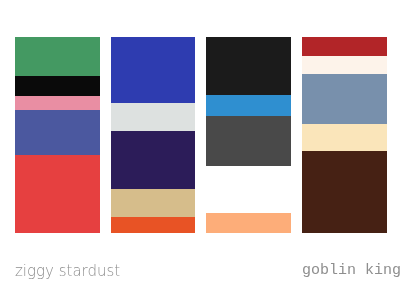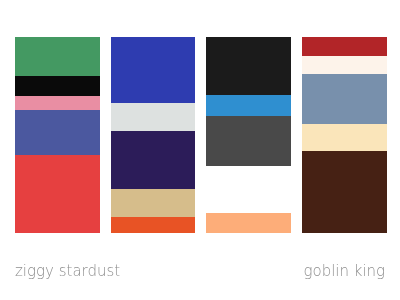--- a/index.html
+++ b/index.html
@@ -70,14 +70,14 @@
       <div class="swatch" title="#ffffff" style="background: rgb(255, 255, 255); height: 47.1px;"></div>
       <div class="swatch" title="#fdad79" style="background: rgb(253, 173, 121); height: 19.2px;"></div>
     </div>
     <div class="palette" style="left: 302px;">
       <div class="swatch" title="#b22528" style="background: rgb(178, 37, 40); height: 18.7px;"></div>
       <div class="swatch" title="#fdf3ea" style="background: rgb(253, 243, 234); height: 18.4px;"></div>
       <div class="swatch" title="#7890ac" style="background: rgb(120, 144, 172); height: 49.6px;"></div>
       <div class="swatch" title="#fae5ba" style="background: rgb(250, 229, 186); height: 27.3px;"></div>
       <div class="swatch" title="#462114" style="background: rgb(70, 33, 20); height: 81.3px;"></div>
     </div>
-    <div class="label" style="left: 302px; color: rgb(142, 142, 142);">goblin king</div>
+    <div class="label" style="left: 302px; color: rgb(142, 142, 142); font-family: Liberation Mono, monospace;">goblin king</div>
   </div>
 
 </body></html>

